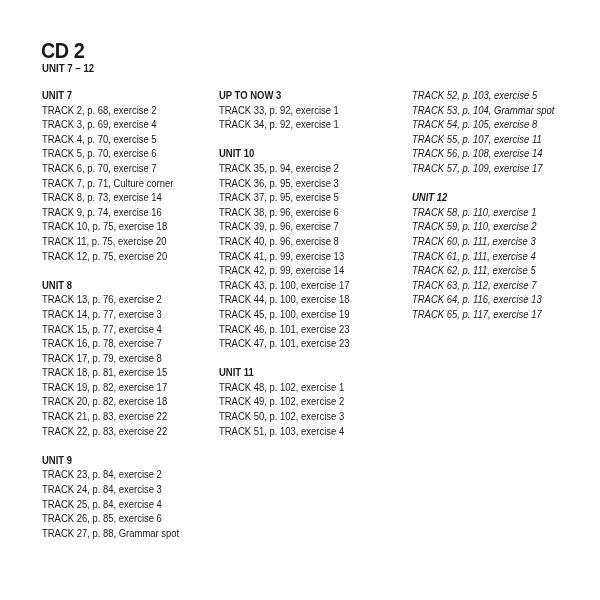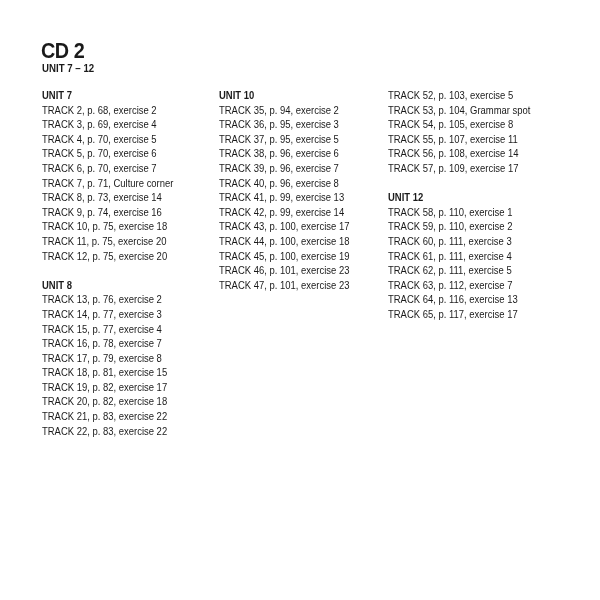--- a/index.html
+++ b/index.html
@@ -11,21 +11,21 @@
     position: absolute; left: 41px; top: 38px;
     font-size: 22px; font-weight: bold; letter-spacing: -0.5px; transform: scaleX(0.9); transform-origin: left top;
   }
   .subtitle {
     position: absolute; left: 42px; top: 62px;
     font-size: 11px; font-weight: bold; transform: scaleX(0.88); transform-origin: left top;
   }
   .col { position: absolute; top: 88px; width: 175px; }
   .col1 { left: 42px; }
   .col2 { left: 219px; }
-  .col3 { left: 388px; }
+  .col3 { left: 412px; font-style: italic; }
   .section { margin-bottom: 14.6px; }
   .line {
     height: 14.6px; line-height: 14.6px; font-size: 11px; white-space: nowrap;
     transform: scaleX(0.86); transform-origin: left center;
   }
   .heading { font-weight: bold; }
   .track { font-weight: normal; color: #1a1a1a; }
 </style>
 </head>
 <body>
@@ -54,37 +54,57 @@
       <div class="line track">TRACK 14, p. 77, exercise 3</div>
       <div class="line track">TRACK 15, p. 77, exercise 4</div>
       <div class="line track">TRACK 16, p. 78, exercise 7</div>
       <div class="line track">TRACK 17, p. 79, exercise 8</div>
       <div class="line track">TRACK 18, p. 81, exercise 15</div>
       <div class="line track">TRACK 19, p. 82, exercise 17</div>
       <div class="line track">TRACK 20, p. 82, exercise 18</div>
       <div class="line track">TRACK 21, p. 83, exercise 22</div>
       <div class="line track">TRACK 22, p. 83, exercise 22</div>
     </div>
+    <div class="section">
+      <div class="line heading">UNIT 9</div>
+      <div class="line track">TRACK 23, p. 84, exercise 2</div>
+      <div class="line track">TRACK 24, p. 84, exercise 3</div>
+      <div class="line track">TRACK 25, p. 84, exercise 4</div>
+      <div class="line track">TRACK 26, p. 85, exercise 6</div>
+      <div class="line track">TRACK 27, p. 88, Grammar spot</div>
+    </div>
   </div>
 <div class="col col2">
+    <div class="section">
+      <div class="line heading">UP TO NOW 3</div>
+      <div class="line track">TRACK 33, p. 92, exercise  1</div>
+      <div class="line track">TRACK 34, p. 92, exercise  1</div>
+    </div>
     <div class="section">
       <div class="line heading">UNIT 10</div>
       <div class="line track">TRACK 35, p. 94, exercise 2</div>
       <div class="line track">TRACK 36, p. 95, exercise 3</div>
       <div class="line track">TRACK 37, p. 95, exercise 5</div>
       <div class="line track">TRACK 38, p. 96, exercise 6</div>
       <div class="line track">TRACK 39, p. 96, exercise 7</div>
       <div class="line track">TRACK 40, p. 96, exercise 8</div>
       <div class="line track">TRACK 41, p. 99, exercise 13</div>
       <div class="line track">TRACK 42, p. 99, exercise 14</div>
       <div class="line track">TRACK 43, p. 100, exercise 17</div>
       <div class="line track">TRACK 44, p. 100, exercise 18</div>
       <div class="line track">TRACK 45, p. 100, exercise 19</div>
       <div class="line track">TRACK 46, p. 101, exercise 23</div>
       <div class="line track">TRACK 47, p. 101, exercise 23</div>
+    </div>
+    <div class="section">
+      <div class="line heading">UNIT 11</div>
+      <div class="line track">TRACK 48, p. 102, exercise 1</div>
+      <div class="line track">TRACK 49, p. 102, exercise 2</div>
+      <div class="line track">TRACK 50, p. 102, exercise 3</div>
+      <div class="line track">TRACK 51, p. 103, exercise 4</div>
     </div>
   </div>
 <div class="col col3">
     <div class="section">
       <div class="line track">TRACK 52, p. 103, exercise 5</div>
       <div class="line track">TRACK 53, p. 104, Grammar spot</div>
       <div class="line track">TRACK 54, p. 105, exercise 8</div>
       <div class="line track">TRACK 55, p. 107, exercise 11</div>
       <div class="line track">TRACK 56, p. 108, exercise 14</div>
       <div class="line track">TRACK 57, p. 109, exercise 17</div>

